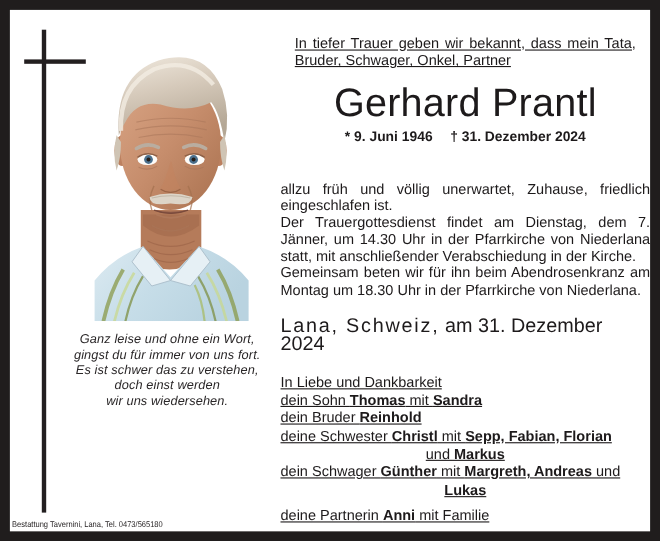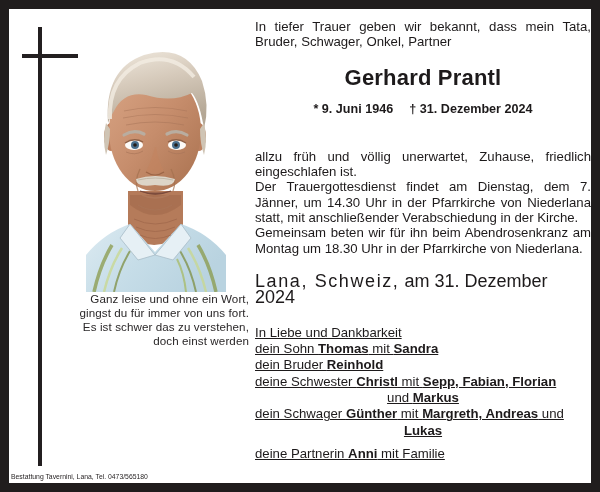--- a/index.html
+++ b/index.html
@@ -59,50 +59,52 @@
     position: relative;
     width: 150px;
     height: 273px;
     margin-left: 25px;
     background: #ffffff;
     overflow: hidden;
   }
   .photo svg { display: block; }
 
   .verse {
-    margin-top: 0;
+    margin-top: 10px;
     width: 194px;
-    text-align: right;
+    text-align: center;
+    font-style: italic;
     font-size: 11.6px;
     line-height: 14.1px;
     color: #2a2728;
     letter-spacing: 0.1px;
   }
 
   
   .right-col {
     position: absolute;
     left: 246px;
     top: 10px;
     width: 336px;
     color: #1d1a1b;
   }
 
   .lead {
     font-size: 13.2px;
     line-height: 15.4px;
     text-align: justify;
     text-align-last: left;
-    margin: 0;
+    margin: 13px;
+    text-decoration: underline;
   }
 
   .name {
     text-align: center;
-    font-size: 22px;
-    font-weight: bold;
+    font-size: 36px;
+    font-weight: normal;
     letter-spacing: 0.2px;
     margin: 11px 0 0 0;
     line-height: 34px;
   }
 
   .dates {
     text-align: center;
     font-size: 12.6px;
     font-weight: bold;
     margin: 7px 0 0 0;
@@ -272,20 +274,21 @@
             </g>
           </g>
         </svg>
       </div>
 
       <div class="verse">
         <div>Ganz leise und ohne ein Wort,</div>
         <div>gingst du für immer von uns fort.</div>
         <div>Es ist schwer das zu verstehen,</div>
         <div>doch einst werden</div>
+        <div>wir uns wiedersehen.</div>
       </div>
     </div>
 
     <div class="right-col">
 
       <p class="lead">In tiefer Trauer geben wir bekannt, dass mein Tata, Bruder, Schwager, Onkel, Partner</p>
 
       <h1 class="name">Gerhard Prantl</h1>
 
       <div class="dates">

